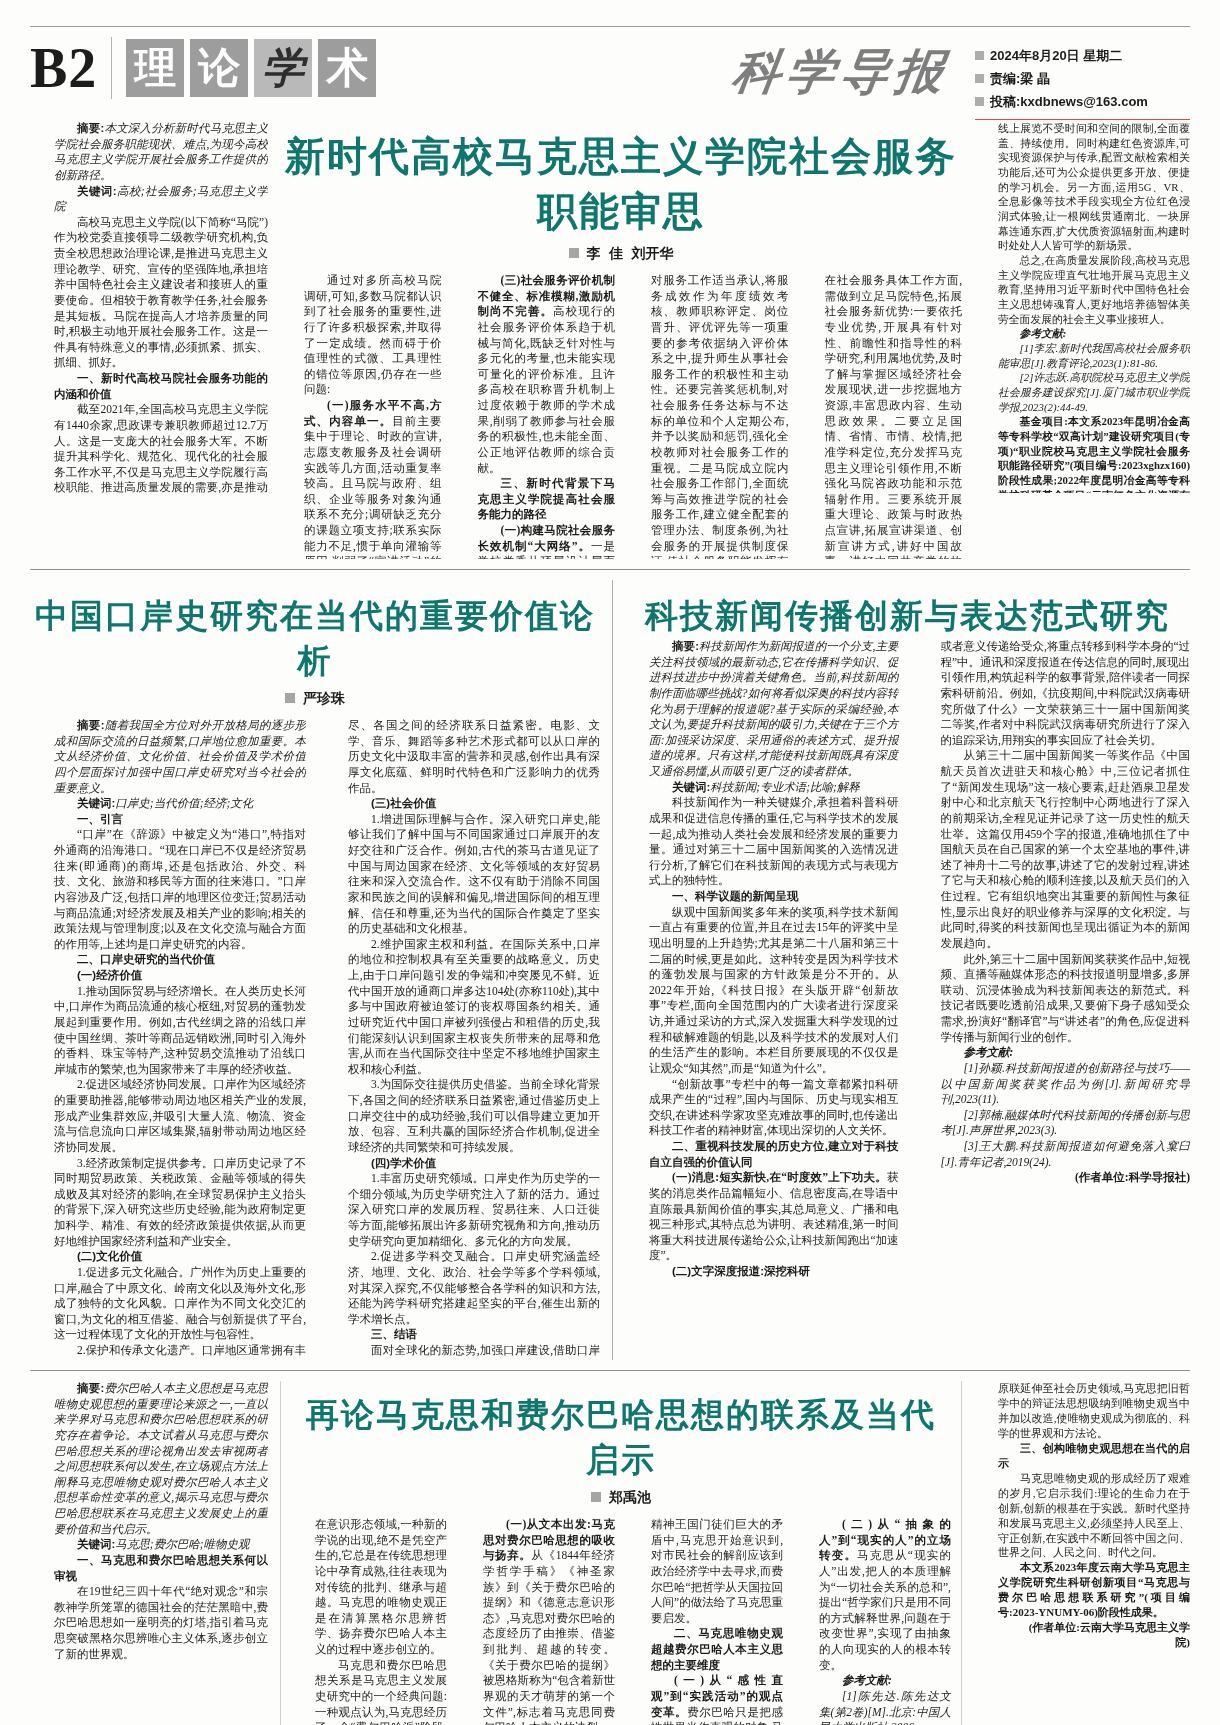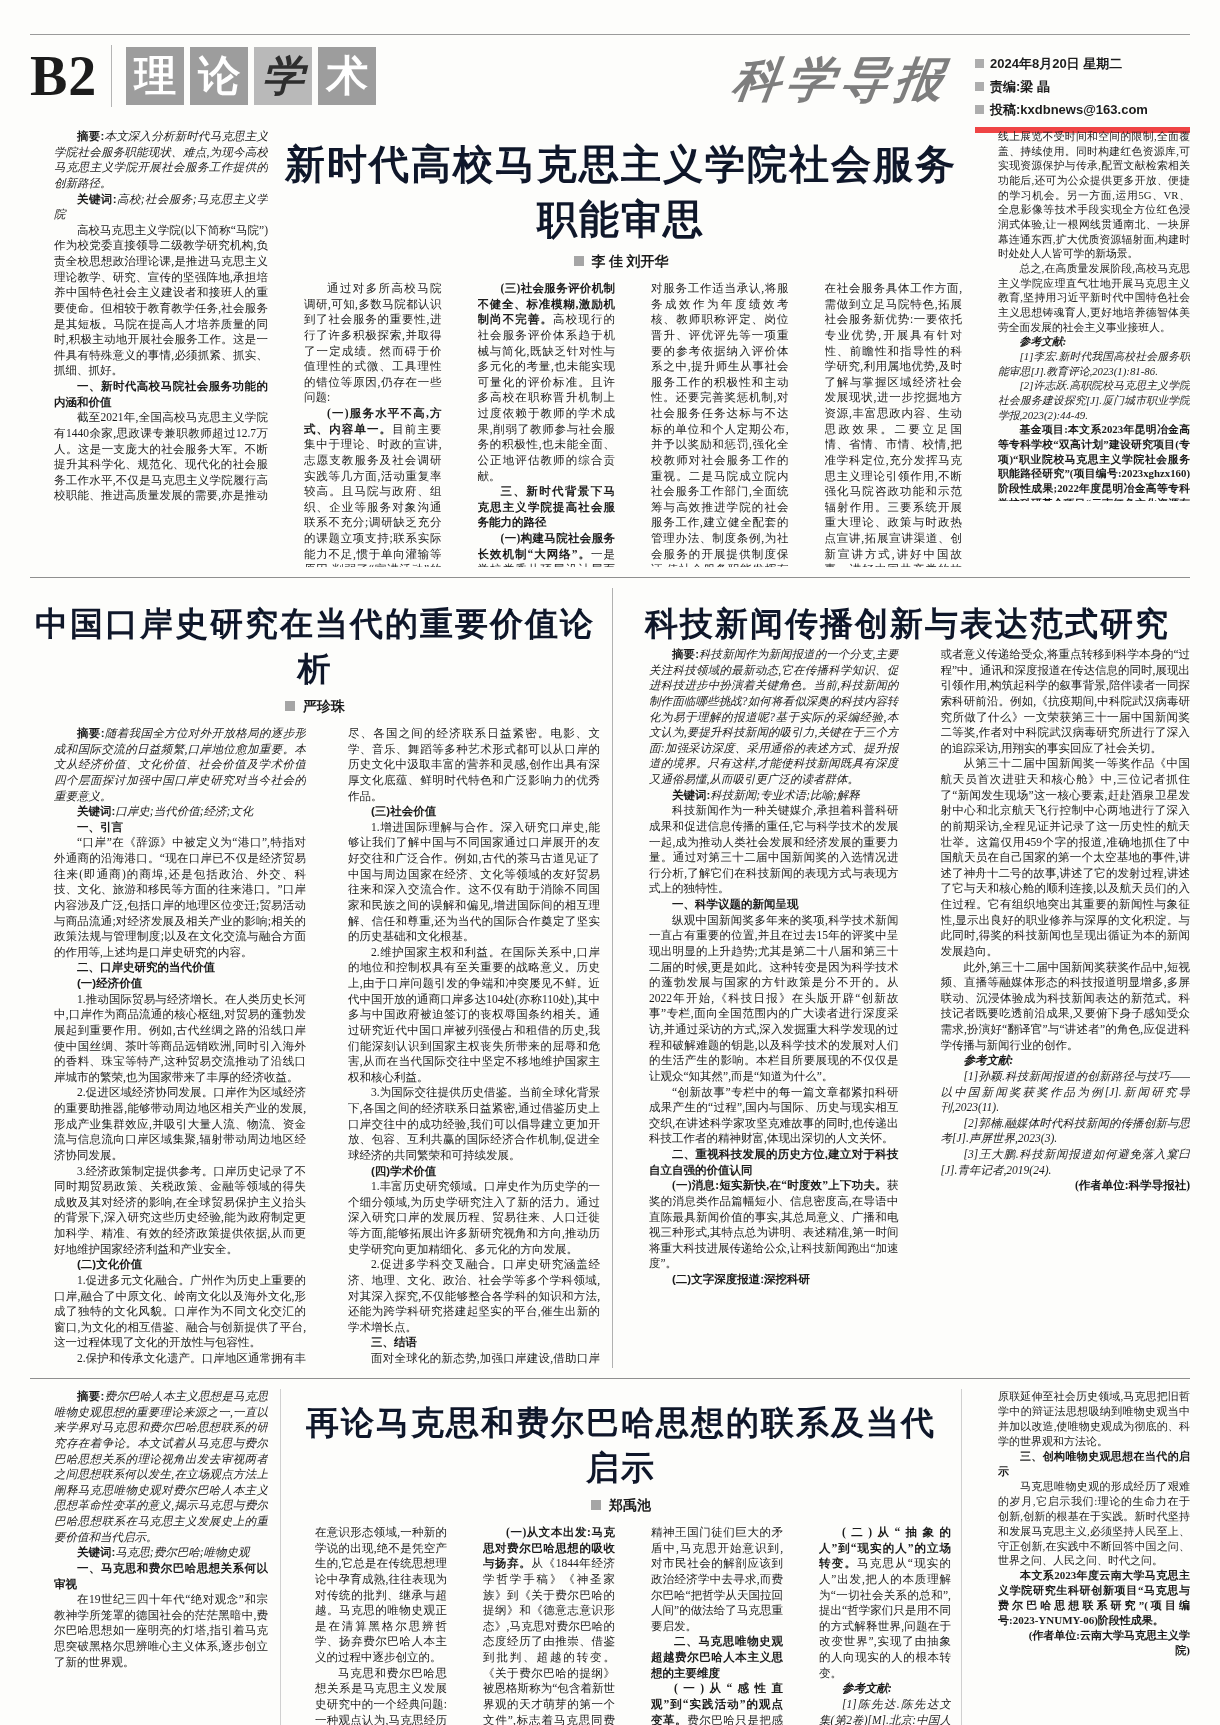--- a/index.html
+++ b/index.html
@@ -1,53 +1,53 @@
 <!DOCTYPE html>
 <html><head>
 <meta charset="utf-8">
 <style>
   * { box-sizing: border-box; margin: 0; padding: 0; }
   html,body { background:#f6f6f4; }
   body { width:1220px; height:1725px; font-family:"Liberation Serif", serif; color:#1c1c1c; overflow:hidden; }
-  .page { width:1220px; height:1725px; background:#fdfdfb; padding:34px 30px 20px 30px; position:relative; }
+  .page { width:1220px; height:1725px; background:#fdfdfb; padding:26px 30px 20px 30px; position:relative; }
 
   
   .top-rule { border-top:1px solid #9a9a9a; margin-bottom:10px; }
   .masthead { display:flex; justify-content:space-between; align-items:flex-start; height:78px; }
   .mh-left { display:flex; align-items:center; gap:14px; }
   .b2 { font-family:"Liberation Serif",serif; font-weight:700; font-size:56px; line-height:1; letter-spacing:1px; }
   .mh-div { width:1px; height:62px; background:#b5b5b5; }
   .tiles { display:flex; gap:6px; }
   .tile { width:58px; height:58px; background:#9d9d9d; color:#fff; display:flex; align-items:center; justify-content:center;
           font-family:"Liberation Sans",sans-serif; font-weight:700; font-size:42px; }
   .tile.light { background:#b9b9b9; color:#2e2e2e; font-family:"Liberation Serif",serif; font-style:italic; transform:none; }
   .mh-right { display:flex; align-items:flex-start; gap:26px; }
   .paper-name { font-family:"Liberation Serif",serif; font-style:italic; font-weight:700; font-size:48px; color:#7e7e7e;
                 letter-spacing:6px; transform:skewX(-8deg); line-height:70px; }
   .pub-info { font-family:"Liberation Sans",sans-serif; font-size:13px; font-weight:700; line-height:1.75; padding-top:8px;
-              border-bottom:6px solid #ef4444; padding-bottom:6px; min-width:215px; }
+              border-bottom:1px solid #ef4444; padding-bottom:6px; min-width:215px; }
   .pub-info .sq { display:inline-block; width:9px; height:9px; background:#adadad; margin-right:6px; }
 
   .hrule { border-top:1px solid #8f8f8f; }
 
   
   .col { font-size:11.5px; line-height:1.36; text-align:justify; overflow:hidden;margin-left:24px; }
   .col p { text-indent:2em; margin:0; }
   .col p.hs { font-weight:700; font-family:"Liberation Sans",sans-serif; }
   .col p.abs, .col p.kw { font-style:italic; }
   .col p.abs b, .col p.kw b { font-style:normal; font-family:"Liberation Sans",sans-serif; }
   .col p b { font-weight:700; }
   .col p.cont { text-indent:0; }
   .col p.refh { font-weight:700; font-style:italic; }
   .col p.ref { font-style:italic; }
   .col p.fund { font-weight:700; }
   .col p.author { text-align:right; font-weight:700; }
 
-  .headline { font-family:"Liberation Sans",sans-serif; font-weight:700; text-align:center; letter-spacing:2px; color:#0f172a; }
-  .byline { text-align:center; font-family:Liberation Serif, serif; font-weight:700; font-size:14px; margin:6px 0 10px; }
+  .headline { font-family:"Liberation Sans",sans-serif; font-weight:700; text-align:center; letter-spacing:2px; color:#0f766e; }
+  .byline { text-align:center; font-family:Liberation Mono, monospace; font-weight:700; font-size:14px; margin:6px 0 10px; }
   .byline .sq { display:inline-block; width:10px; height:10px; background:#a5a5a5; margin-right:8px; }
 
   
   .top-sec { display:flex; gap:12px; margin-top:6px; }
   .t-left  { width:214px; height:372px; }
   .t-center{ flex:1; }
   .t-center .headline { font-size:40px; margin-top:8px; }
   .t-cols { display:flex; gap:12px; height:286px; }
   .t-cols .col { flex:1; }
   .t-right { width:192px; height:372px; font-size:10.8px; }

